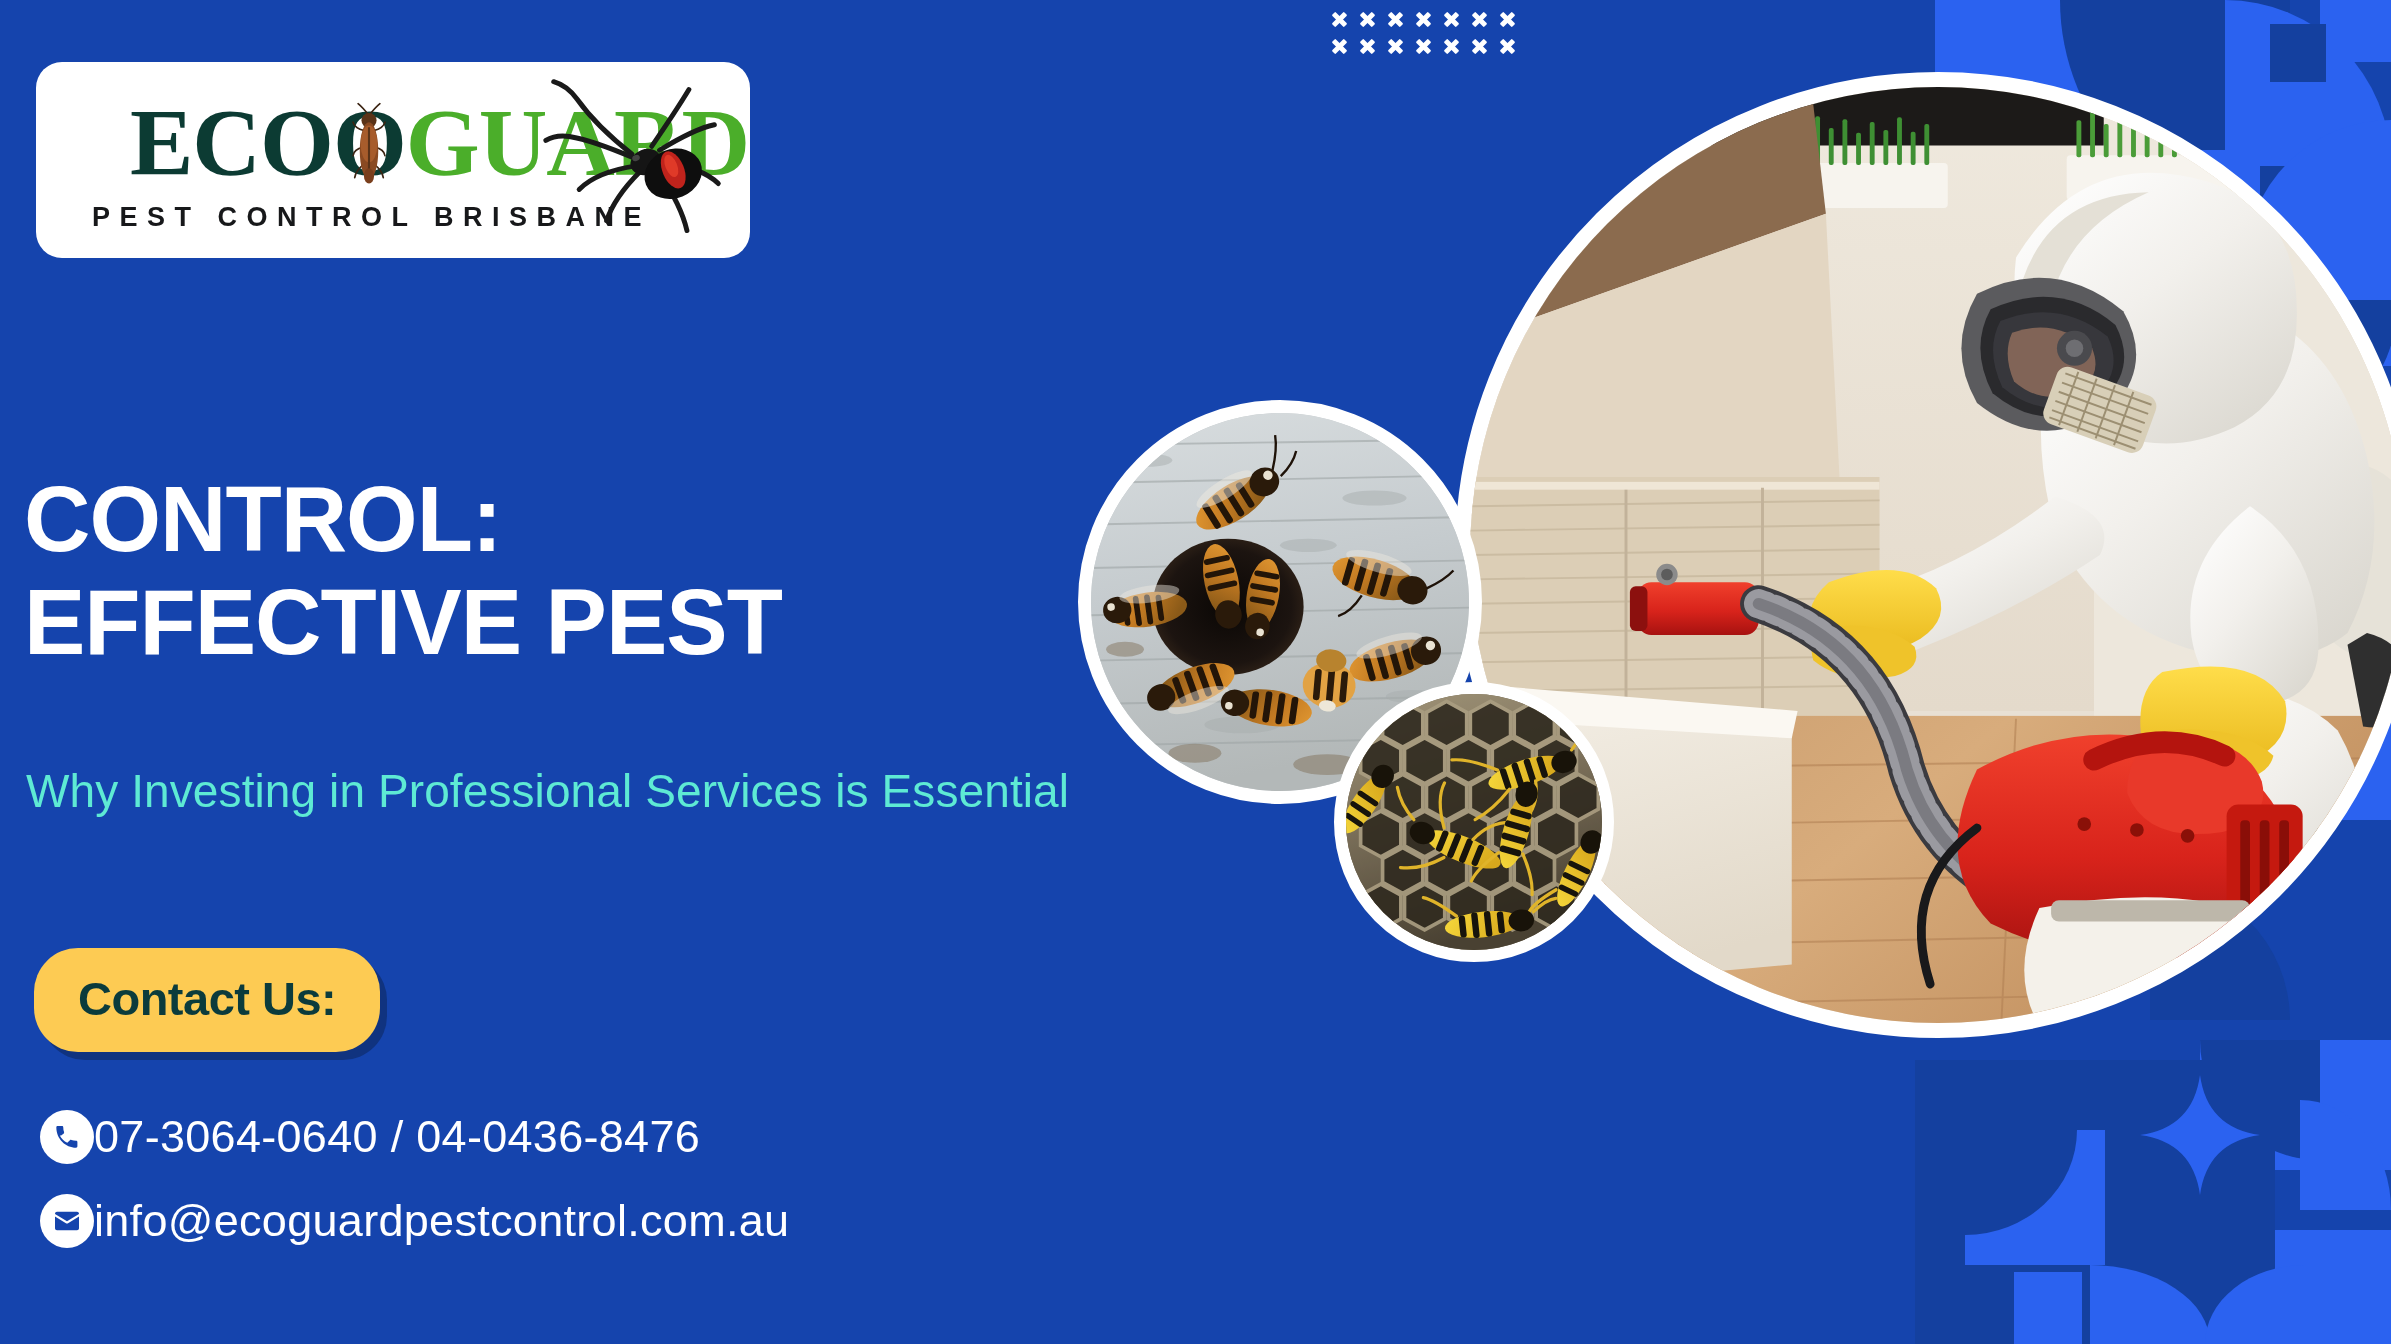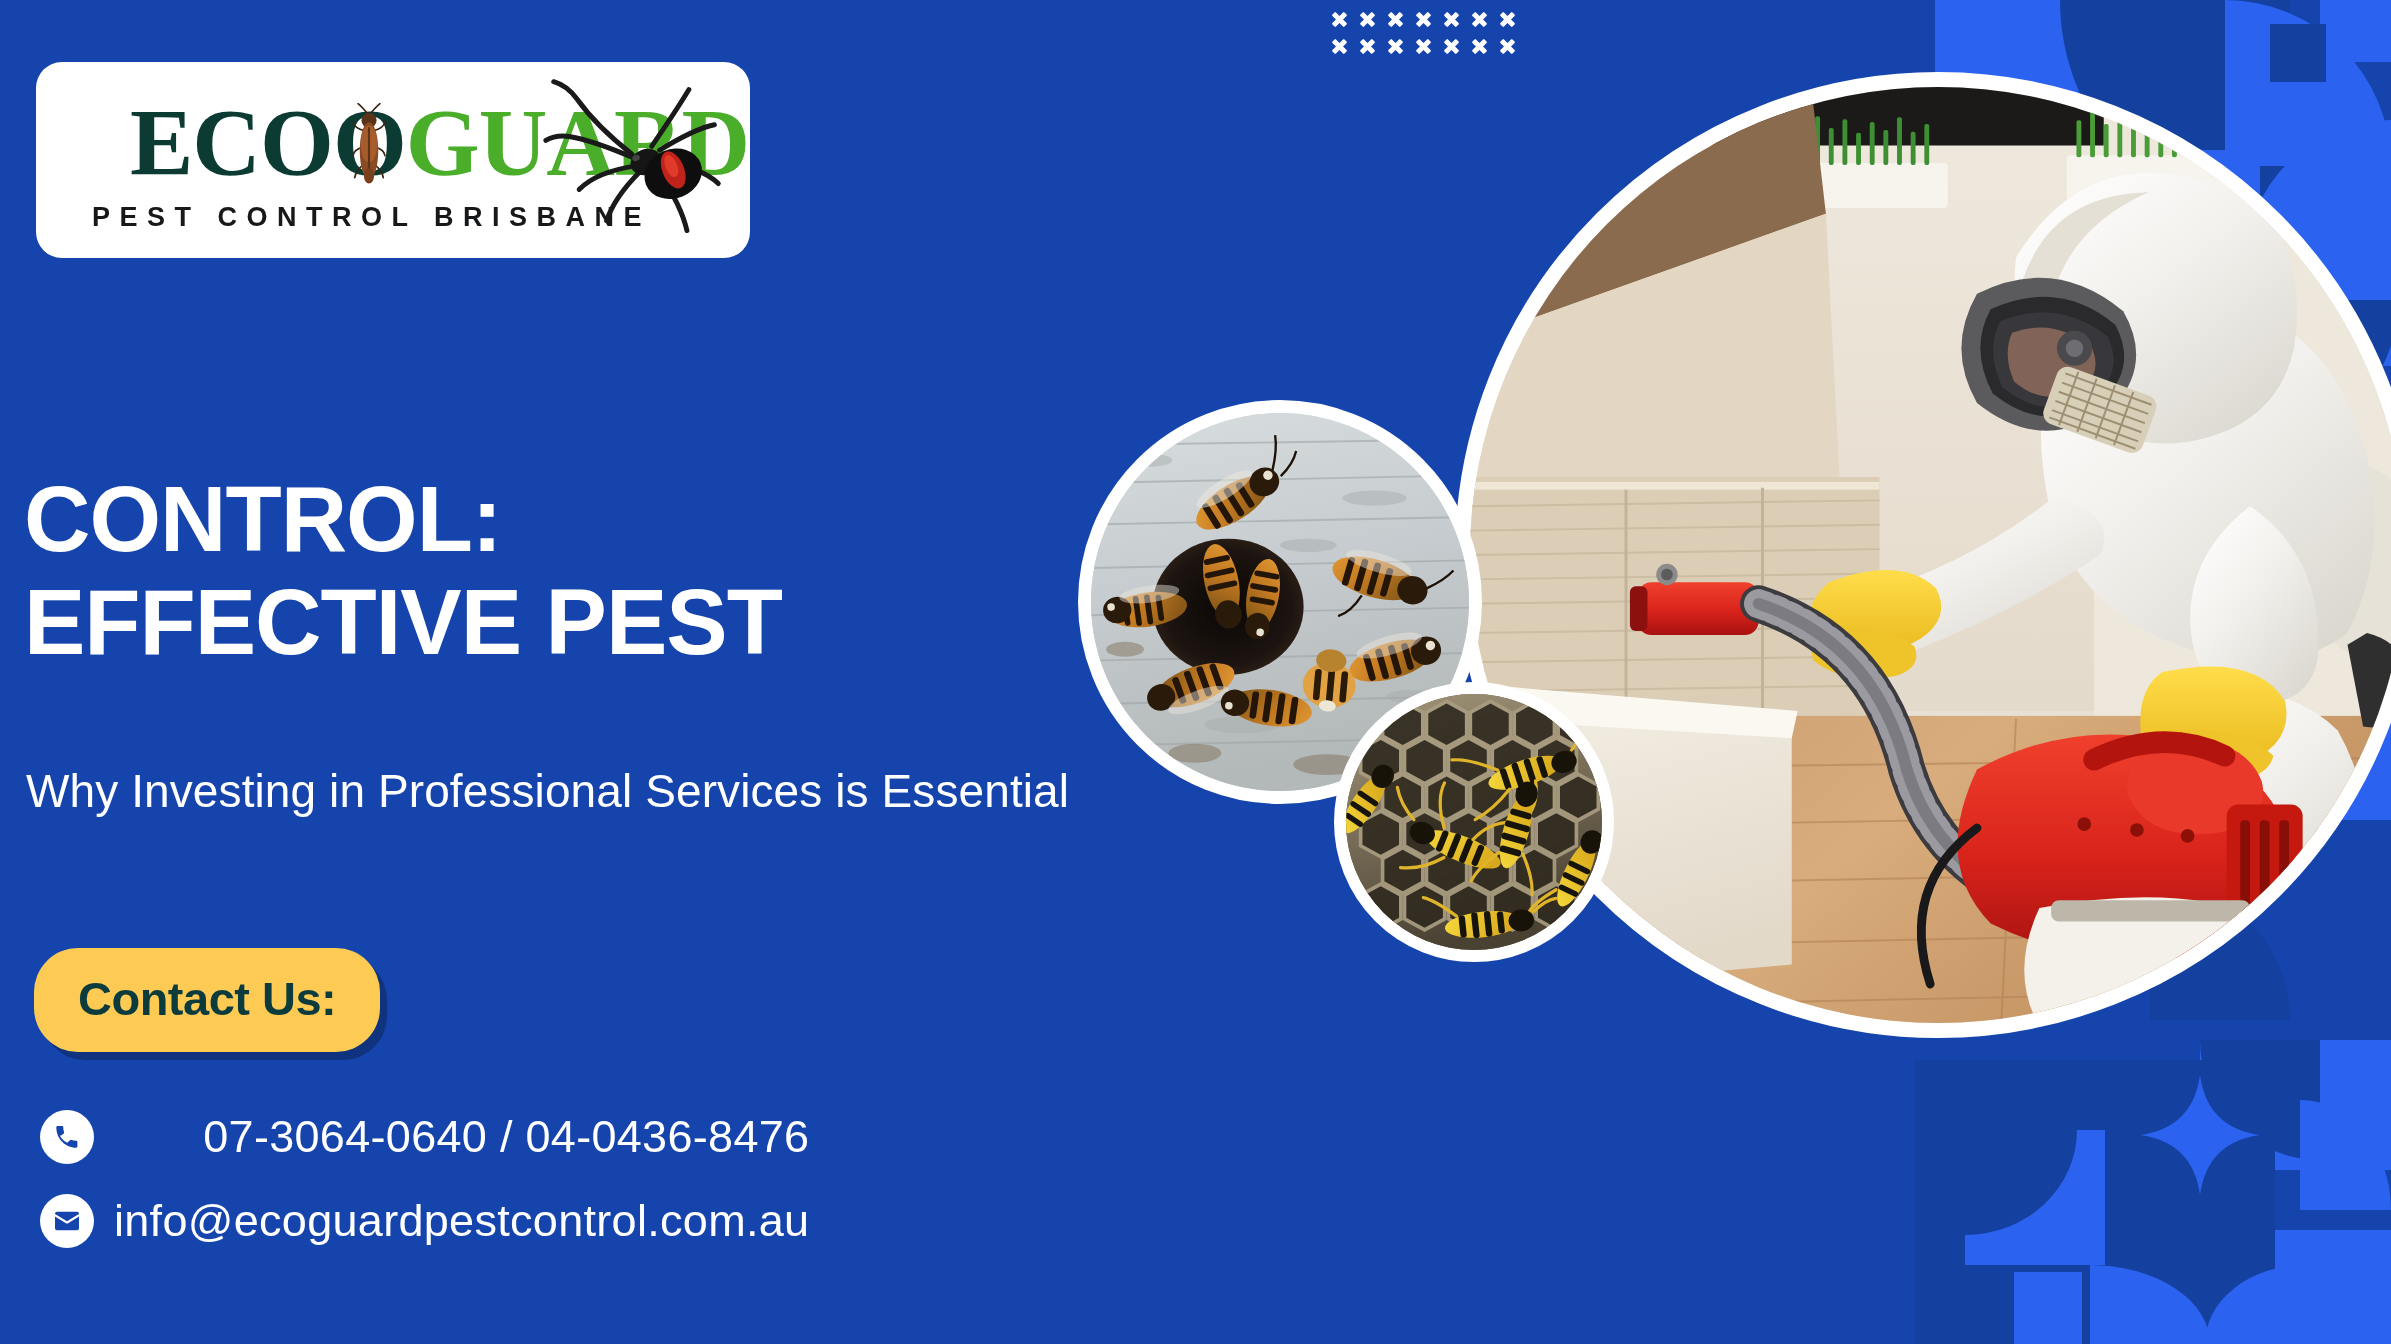--- a/index.html
+++ b/index.html
@@ -136,21 +136,21 @@
     letter-spacing: -1px;
     color: #ffffff;
     text-transform: uppercase;
   }
   .subhead {
     position: absolute;
     left: 26px;
     top: 764px;
     font-size: 46px;
     font-weight: 400;
-    color: #ffffff;
+    color: #5eead4;
     letter-spacing: 0.1px;
     white-space: nowrap;
   }
 
   
   .cta {
     position: absolute;
     left: 34px;
     top: 948px;
     padding: 23px 44px 26px;
@@ -171,22 +171,20 @@
     position: absolute;
     left: 40px;
     top: 1110px;
     display: flex;
     flex-direction: column;
     gap: 30px;
   }
   .contact-row {
     display: flex;
     align-items: center;
-    gap: 20px;
-    justify-content: space-between;
   }
   .ci {
     flex: 0 0 auto;
     width: 54px;
     height: 54px;
     border-radius: 50%;
     background: #ffffff;
     display: flex;
     align-items: center;
     justify-content: center;

